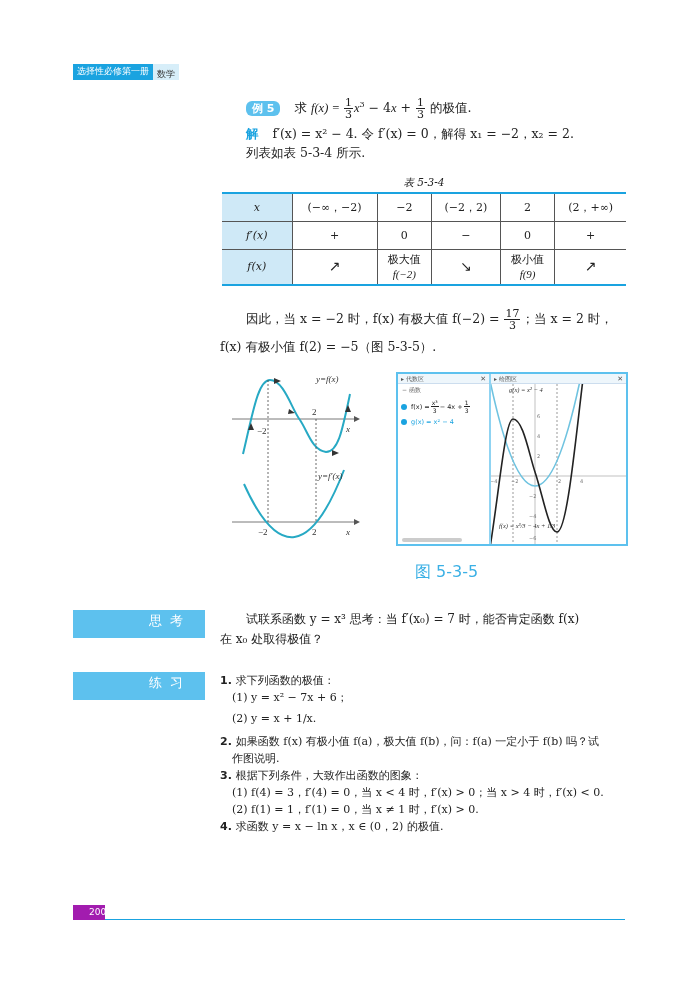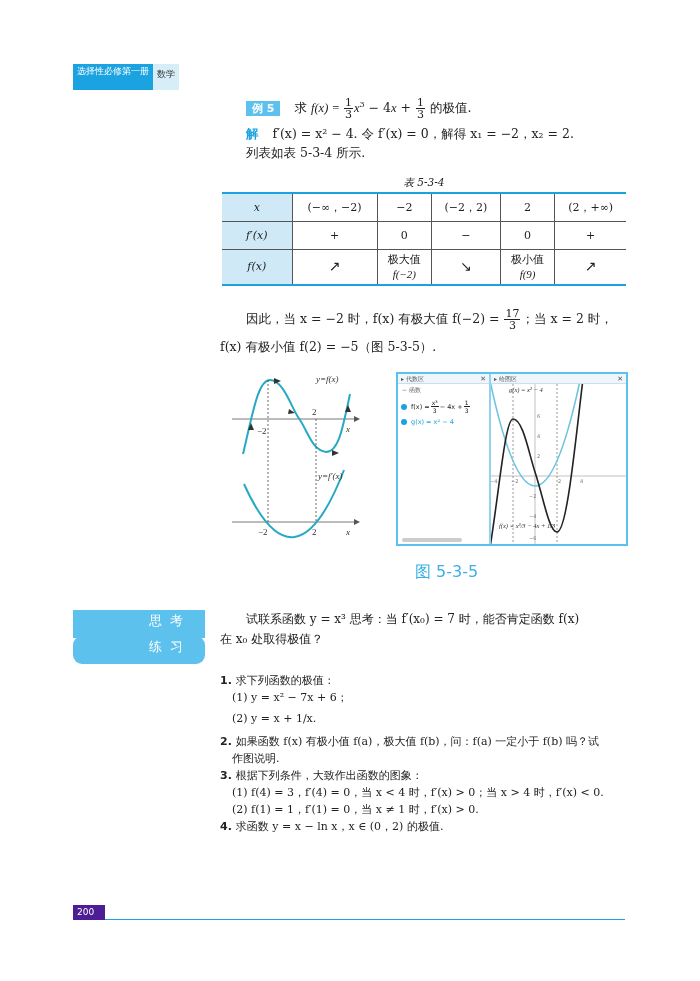--- a/index.html
+++ b/index.html
@@ -5,25 +5,25 @@
   * { box-sizing: border-box; margin: 0; padding: 0; }
   html, body { width: 700px; height: 981px; background: #ffffff; overflow: hidden; }
   body { position: relative; font-family: "DejaVu Serif", "Liberation Serif", serif; color: #222; font-size: 12px; }
   .abs { position: absolute; }
   .i { font-style: italic; font-family: "Liberation Serif", "DejaVu Serif", serif; }
   sup { font-size: 8px; vertical-align: 5px; }
   .frac { display: inline-flex; flex-direction: column; align-items: center; vertical-align: middle; line-height: 11px; font-size: 11px; margin: 0 1px; }
   .frac .num { border-bottom: 1px solid #222; padding: 0 1px; }
 
   
-  .hdr { left: 73px; top: 64px; height: 26px; display: flex; font-family: "DejaVu Sans", sans-serif; font-size: 9px; }
+  .hdr { left: 73px; top: 64px; height: 16px; display: flex; font-family: "DejaVu Sans", sans-serif; font-size: 9px; }
   .hdr .a { background: #1aa3e0; color: #fff; padding: 1px 4px; }
   .hdr .b { background: #d7eef9; color: #333; padding: 4px 4px; }
 
-  .ex-badge { background: #5dc1ee; color: #fff; font-family: "DejaVu Sans", sans-serif; font-size: 11px; padding: 1px 6px; font-weight: bold; margin-right: 10px; }
+  .ex-badge { background: #5dc1ee; color: #fff; font-family: "DejaVu Sans", sans-serif; font-size: 11px; padding: 1px 6px; font-weight: bold; margin-right: 10px; border-radius: 6px; }
   .line { font-size: 12.5px; white-space: nowrap; line-height: 18px; }
   .jie { color: #1aa3e0; font-weight: bold; margin-right: 14px; }
 
   
   .caption { left: 222px; top: 176px; width: 404px; text-align: center; font-size: 10.5px; font-style: italic; }
   table.t { position: absolute; left: 222px; top: 192px; width: 404px; border-collapse: collapse; font-size: 11px; }
   table.t { border-top: 2px solid #1aa3e0; border-bottom: 2px solid #1aa3e0; }
   table.t td { border: 1px solid #555; text-align: center; height: 28px; padding: 0 2px; }
   table.t tr:first-child td { border-top: none; }
   table.t tr:last-child td { border-bottom: none; height: 36px; line-height: 15px; }
@@ -33,21 +33,21 @@
 
   .fig-caption { left: 415px; top: 562px; font-size: 16px; color: #3bb0e5; font-family: "DejaVu Sans", sans-serif; }
 
   .side { left: 73px; width: 132px; height: 28px; background: #5dc1ee; color: #fff; font-family: "DejaVu Sans", sans-serif; font-size: 13px; text-align: right; padding-right: 14px; line-height: 22px; letter-spacing: 8px; }
 
   .ex-list { left: 220px; top: 672px; width: 420px; font-size: 11px; line-height: 17px; }
   .ex-list .item { white-space: nowrap; }
   .ex-list .sub { padding-left: 12px; white-space: nowrap; }
   .ex-list b { font-family: "DejaVu Sans", sans-serif; margin-right: 4px; }
 
-  .footer-num { left: 73px; top: 905px; width: 32px; height: 15px; background: #4c1d95; color: #fff; font-family: "DejaVu Sans", sans-serif; font-size: 9px; line-height: 15px; padding-left: 4px; }
+  .footer-num { left: 73px; top: 905px; width: 32px; height: 15px; background: #a21caf; color: #fff; font-family: "DejaVu Sans", sans-serif; font-size: 9px; line-height: 15px; padding-left: 16px; }
   .footer-line { left: 105px; top: 919px; width: 520px; height: 1px; background: #1aa3e0; }
 
   
   .gg { left: 396px; top: 372px; width: 232px; height: 174px; border: 2px solid #5dc1ee; background: #fff; display: flex; }
   .gg .pane1 { width: 93px; border-right: 2px solid #8fd3f2; position: relative; }
   .gg .pane2 { flex: 1; position: relative; }
   .gg .bar { height: 10px; background: #eef6fb; border-bottom: 1px solid #cde; font-family: "DejaVu Sans", sans-serif; font-size: 6px; color: #555; padding-left: 3px; line-height: 10px; position: relative; }
   .gg .bar .x { position: absolute; right: 3px; top: 0; font-size: 7px; }
   .gg .grp { font-family: "DejaVu Sans", sans-serif; font-size: 6px; color: #666; padding: 2px 4px; }
   .gg .fn { font-family: "DejaVu Sans", sans-serif; font-size: 6.5px; padding: 2px 3px; display: flex; align-items: center; white-space: nowrap; }
@@ -212,21 +212,21 @@
     </svg>
   </div>
 </div>
 
 <div class="abs fig-caption">图 5-3-5</div>
 
 <div class="abs side" style="top:610px;">思考</div>
 <div class="abs line" style="left:246px; top:610px; font-size:12px;">试联系函数 y = x³ 思考：当 f′(x₀) = 7 时，能否肯定函数 f(x)</div>
 <div class="abs line" style="left:220px; top:630px; font-size:12px;">在 x₀ 处取得极值？</div>
 
-<div class="abs side" style="top:636px;border-radius:9px;">练习</div>
+<div class="abs side" style="top:672px;">练习</div>
 <div class="abs ex-list">
   <div class="item"><b>1.</b><span>求下列函数的极值：</span></div>
   <div class="sub">(1) y = x² − 7x + 6；</div>
   <div class="sub" style="margin-top:4px;">(2) y = x + 1/x.</div>
   <div class="item" style="margin-top:6px;"><b>2.</b><span>如果函数 f(x) 有极小值 f(a)，极大值 f(b)，问：f(a) 一定小于 f(b) 吗？试</span></div>
   <div class="sub">作图说明.</div>
   <div class="item"><b>3.</b><span>根据下列条件，大致作出函数的图象：</span></div>
   <div class="sub">(1) f(4) = 3，f′(4) = 0，当 x &lt; 4 时，f′(x) &gt; 0；当 x &gt; 4 时，f′(x) &lt; 0.</div>
   <div class="sub">(2) f(1) = 1，f′(1) = 0，当 x ≠ 1 时，f′(x) &gt; 0.</div>
   <div class="item"><b>4.</b><span>求函数 y = x − ln x，x ∈ (0，2) 的极值.</span></div>

